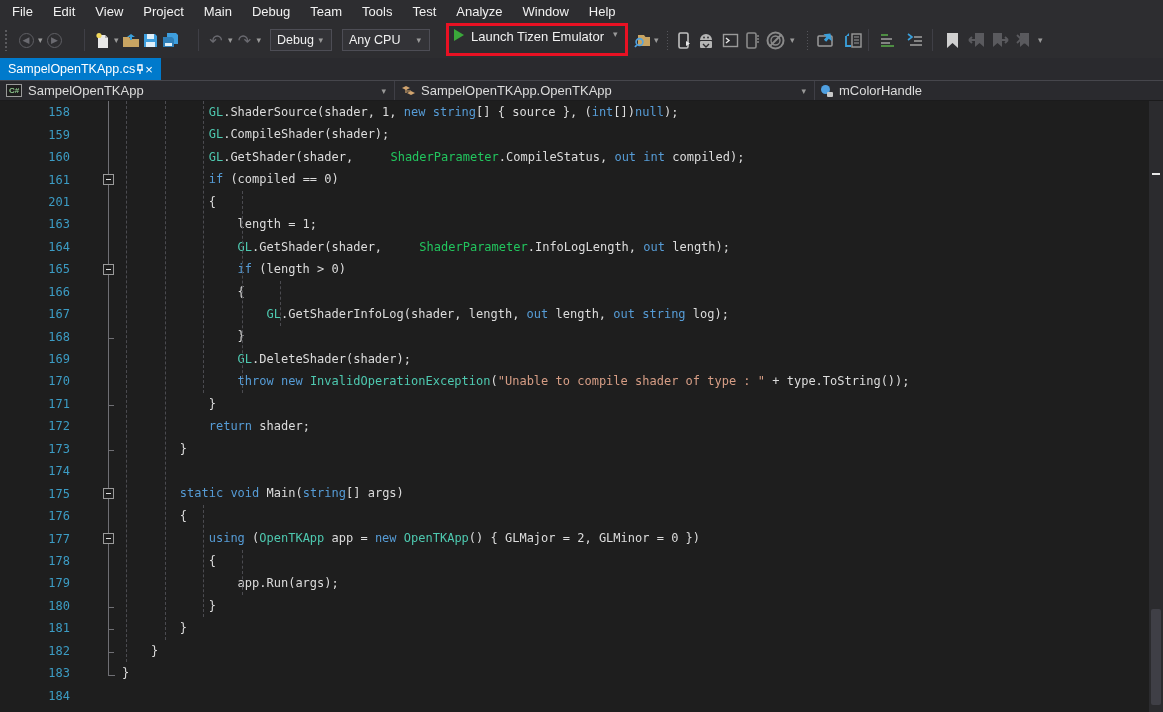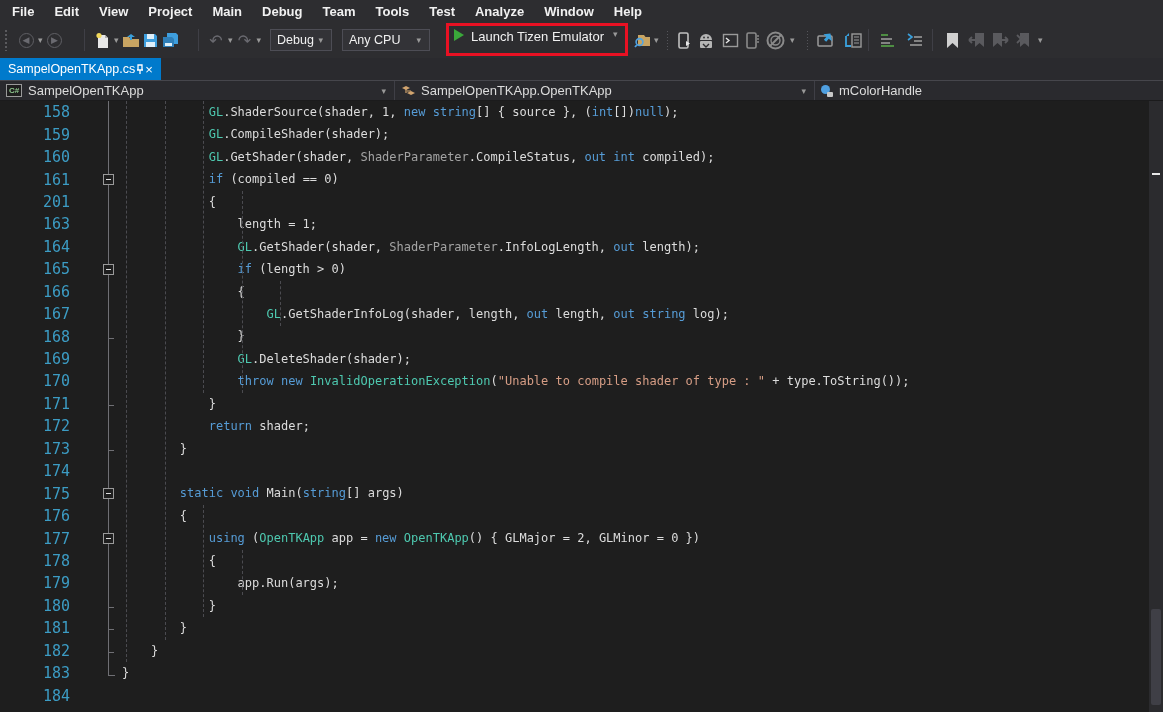--- a/index.html
+++ b/index.html
@@ -2,21 +2,21 @@
 <html><head>
 <meta charset="utf-8">
 <style>
   * { margin:0; padding:0; box-sizing:border-box; }
   html,body { width:1163px; height:712px; overflow:hidden; background:#1e1e1e;
               font-family:"Liberation Sans", sans-serif; }
   .app { position:relative; width:1163px; height:712px; background:#1e1e1e; }
 
   
   .menubar { position:absolute; left:0; top:0; width:100%; height:22px;
-             background:#2d2d30; display:flex; align-items:center; padding-left:2px;font-weight:bold; }
+             background:#2d2d30; display:flex; align-items:center; padding-left:2px; }
   .menu-item { color:#f1f1f1; font-size:13px; padding:2px 10px; cursor:default; }
 
   
   .toolbar { position:absolute; left:0; top:22px; width:100%; height:36px; background:#2d2d30; }
   .tb { position:absolute; top:0; height:36px; display:flex; align-items:center; }
   .grip { width:5px; height:22px; top:7px;
           background-image:radial-gradient(#5a5a5e 1px, transparent 1.2px);
           background-size:4px 4px; }
   .sep  { width:1px; height:22px; top:7px; background:#3f3f46; }
   .dotsep { width:3px; height:20px; top:8px;
@@ -57,36 +57,36 @@
                     background:#4f9fe0; }
   .field-ic .lock { position:absolute; right:0; bottom:0; width:6px; height:5px;
                     background:#c8c8c8; border-radius:1px; }
 
   
   .editor { position:absolute; left:0; top:101px; width:1163px; height:611px;
             background:#1e1e1e; overflow:hidden; }
   .code-area { position:absolute; left:0; top:0; width:1149px; height:100%; }
   .row { display:flex; height:22.45px; align-items:center; }
   .line-number { width:96px; text-align:right; padding-right:26px;
-                 font-family:"DejaVu Sans Mono", monospace; font-size:15px; color:#3c9cc4; }
+                 font-family:"DejaVu Sans Mono", monospace; font-size:12px; color:#3c9cc4; }
   .fold { width:26px; height:100%; position:relative; }
   .fold.line::before, .fold.box::before, .fold.tick::before {
     content:""; position:absolute; left:12px; top:0; height:100%; border-left:1px solid #6f6f74; }
   .fold.end::before { content:""; position:absolute; left:12px; top:0; height:58%; width:6px;
                       border-left:1px solid #6f6f74; border-bottom:1px solid #6f6f74; }
   .fold.tick::after { content:""; position:absolute; left:13px; top:55%; width:5px;
                       border-top:1px solid #6f6f74; }
   .foldbox { position:absolute; left:7px; top:50%; margin-top:-5.5px; width:11px; height:11px;
              background:#1e1e1e; border:1px solid #9a9a9a; }
   .foldbox::after { content:""; position:absolute; left:2px; top:4px; width:5px;
                     border-top:1px solid #dcdcdc; }
   .code-text { font-family:"DejaVu Sans Mono", monospace; font-size:12px; white-space:pre;
                color:#dcdcdc; line-height:22.45px; }
   .tp { color:#dcdcdc; } .tk { color:#569cd6; } .tt { color:#4ec9b0; }
-  .te { color:#a3a3a3; } .ts { color:#d69d85; }
+  .te { color:#22c55e;margin-left:30px; } .ts { color:#d69d85; }
   .guide { position:absolute; border-left:1px dashed #4b4b50; width:0; }
 
   
   .vscroll { position:absolute; right:0; top:0; width:14px; height:100%; background:#2b2b2e; }
   .vthumb { position:absolute; left:2px; width:10px; background:#3f3f46; border-radius:2px; }
   .caret-mark { position:absolute; left:3px; width:8px; height:2px; background:#e8e8e8; }
 
   svg { display:block; }
 </style>
 </head>

